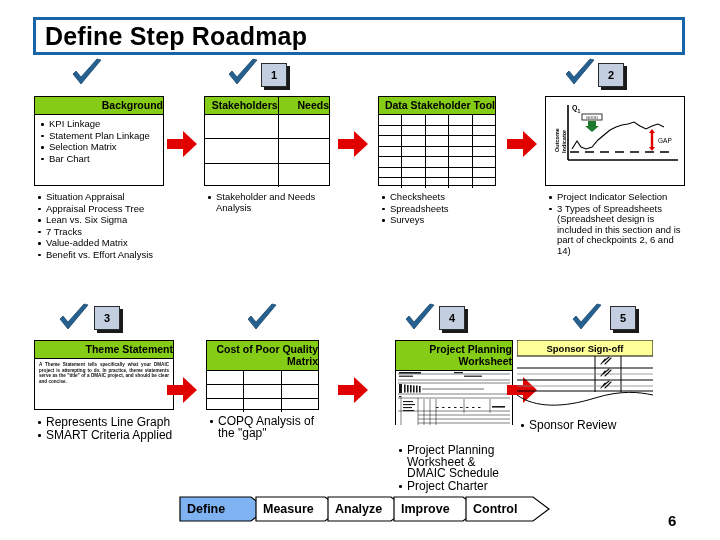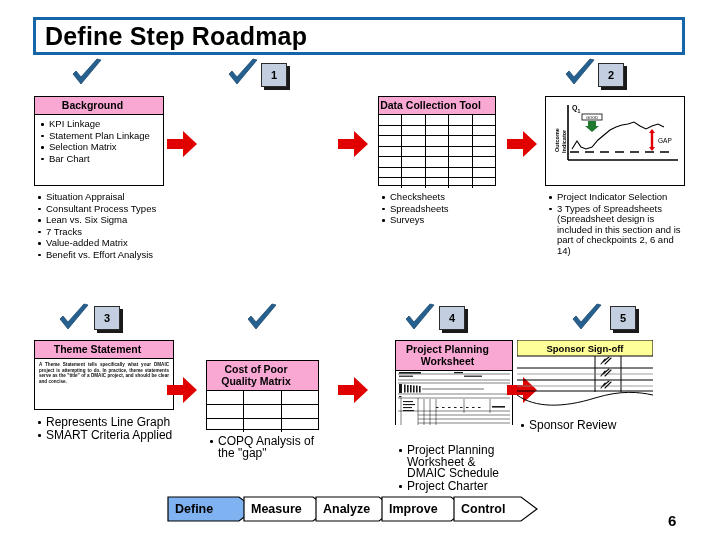--- a/index.html
+++ b/index.html
@@ -22,23 +22,23 @@
     font-size:25px;font-weight:bold;color:#000;letter-spacing:.2px;
     font-family:"Liberation Sans", sans-serif;
   }
 
   
   .panel{position:absolute;}
   .card{
     border:1px solid #000;background:#ffffff;box-sizing:border-box;
   }
   .card-head{
-    background:#f9a8d4;border-bottom:1px solid #000;
-    font-size:10.5px;font-weight:bold;text-align:center;color:#000;
-    padding:2px 14px 3px 1px;line-height:12px;
+    background:#84cc16;border-bottom:1px solid #000;
+    font-size:10.5px;font-weight:bold;text-align:right;color:#000;
+    padding:2px 0 3px 1px;line-height:12px;
   }
   .card-head.two{padding-bottom:3px;}
 
   
   .grid-rows{display:flex;flex-direction:column;height:100%;}
   .grid-rows .r{flex:1 1 auto;border-bottom:1px solid #000;display:flex;}
   .grid-rows .r:last-child{border-bottom:none;}
   .grid-rows .c{flex:1 1 auto;border-right:1px solid #000;}
   .grid-rows .c:last-child{border-right:none;}
 
@@ -92,20 +92,21 @@
   
   .sp-wrap{position:relative;width:100%;height:100%;}
 
   
   .dmaic{position:absolute;left:167px;top:496px;height:26px;}
   .chev{
     position:absolute;top:0;height:26px;
     display:flex;align-items:center;justify-content:flex-start;
     font-size:12.5px;font-weight:bold;color:#000;
     box-sizing:border-box;
+    margin-left:12px;
   }
   .chev span{position:relative;z-index:3;padding-left:8px;white-space:nowrap;}
   .chev svg{position:absolute;left:0;top:0;z-index:1;}
 
   .pagenum{
     position:absolute;left:668px;top:512px;
     font-size:15px;font-weight:bold;color:#000;
   }
 </style>
 </head>
@@ -129,51 +130,76 @@
         <ul class="bul">
           <li>KPI Linkage</li>
           <li>Statement Plan Linkage</li>
           <li>Selection Matrix</li>
           <li>Bar Chart</li>
         </ul>
       </div>
     </div>
     <ul class="bul" style="margin-top:6px;padding-left:2px;">
       <li>Situation Appraisal</li>
-      <li>Consultant Process Types</li>
+      <li>Appraisal Process Tree</li>
       <li>Lean vs. Six Sigma</li>
       <li>7 Tracks</li>
       <li>Value-added Matrix</li>
       <li>Benefit vs. Effort Analysis</li>
     </ul>
   </div>
 
   <div class="rarrow" style="left:166px;top:129px;">
     <svg viewBox="0 0 32 30">
         <path d="M1 10 L17 10 L17 2 L31 15 L17 28 L17 20 L1 20 Z" fill="#e00000"></path>
       </svg>
   </div>
 
   <div class="check" style="left:226px;top:58px;">
     <svg viewBox="0 0 34 30">
         <path d="M3 16 L11 26 L31 2 L27 1 L11 19 L6 13 Z" fill="#26608f" stroke="#1d4a70" stroke-width="0.8"></path>
       </svg>
   </div>
   <div class="numbox" style="left:261px;top:63px;">1</div>
 
+  <div class="panel" style="left:204px;top:96px;width:126px;">
+    <div class="card" style="height:90px;">
+      <div style="display:flex;">
+        <div class="card-head" style="flex:1.45 1 0;border-right:1px solid #000;">Stakeholders</div>
+        <div class="card-head" style="flex:1 1 0;">Needs</div>
+      </div>
+      <div class="grid-rows" style="height:72px;">
+        <div class="r">
+            <div class="c" style="flex:1.45 1 0;"></div>
+            <div class="c" style="flex:1 1 0;"></div>
+          </div>
+        <div class="r">
+            <div class="c" style="flex:1.45 1 0;"></div>
+            <div class="c" style="flex:1 1 0;"></div>
+          </div>
+        <div class="r">
+            <div class="c" style="flex:1.45 1 0;"></div>
+            <div class="c" style="flex:1 1 0;"></div>
+          </div>
+      </div>
+    </div>
+    <ul class="bul" style="margin-top:6px;padding-left:2px;">
+      <li>Stakeholder and Needs Analysis</li>
+    </ul>
+  </div>
 
   <div class="rarrow" style="left:337px;top:129px;">
     <svg viewBox="0 0 32 30">
         <path d="M1 10 L17 10 L17 2 L31 15 L17 28 L17 20 L1 20 Z" fill="#e00000"></path>
       </svg>
   </div>
 
   <div class="panel" style="left:378px;top:96px;width:118px;">
     <div class="card" style="height:90px;">
-      <div class="card-head">Data Collection Tool</div>
+      <div class="card-head">Data Stakeholder Tool</div>
       <div class="grid-rows dense" style="height:73px;">
         <div class="r">
             <div class="c"></div>
             <div class="c"></div>
             <div class="c"></div>
             <div class="c"></div>
             <div class="c"></div>
           </div>
         <div class="r">
             <div class="c"></div>
@@ -297,21 +323,21 @@
       </svg>
   </div>
 
   <div class="check" style="left:245px;top:303px;">
     <svg viewBox="0 0 34 30">
         <path d="M3 16 L11 26 L31 2 L27 1 L11 19 L6 13 Z" fill="#26608f" stroke="#1d4a70" stroke-width="0.8"></path>
       </svg>
   </div>
 
   <div class="panel" style="left:206px;top:340px;width:113px;">
-    <div class="card" style="height:70px;margin-top:20px;">
+    <div class="card" style="height:70px;">
       <div class="card-head two">Cost of Poor Quality Matrix</div>
       <div class="grid-rows" style="height:41px;">
         <div class="r">
             <div class="c"></div>
             <div class="c"></div>
             <div class="c"></div>
           </div>
         <div class="r">
             <div class="c"></div>
             <div class="c"></div>

